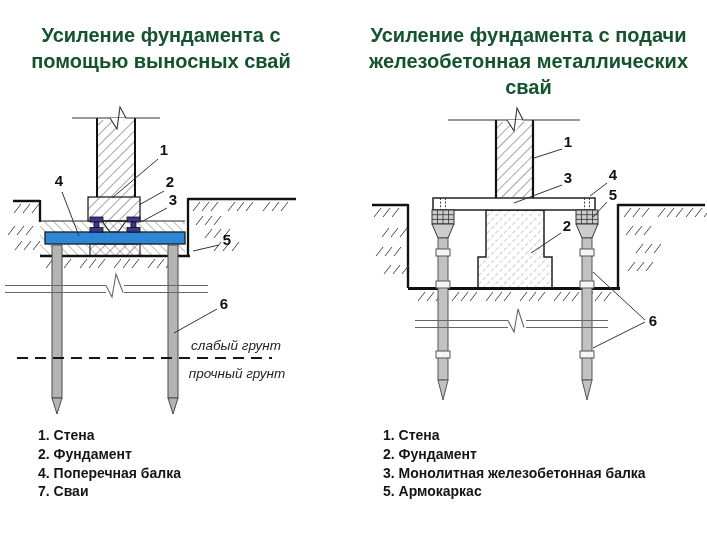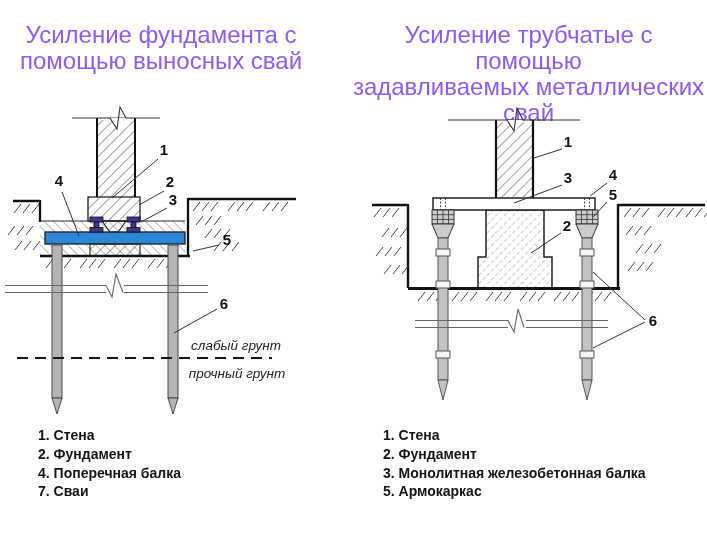--- a/index.html
+++ b/index.html
@@ -1,18 +1,18 @@
 <!DOCTYPE html>
 <html><head>
 <meta charset="utf-8">
 <style>
   html,body{margin:0;padding:0;}
   body{width:707px;height:550px;position:relative;background:#ffffff;overflow:hidden;
        font-family:"Liberation Sans",sans-serif;}
-  .title{position:absolute;color:#8b5cf6;font-weight:normal;font-size:24px;line-height:26px;
+  .title{position:absolute;color:#14532d;font-weight:bold;font-size:20px;line-height:26px;
          text-align:center;letter-spacing:0px;}
   #title-left{top:22px;left:2px;width:318px;}
   #title-right{top:22px;left:352px;width:353px;}
   .legend{position:absolute;top:426px;font-weight:bold;font-size:14px;line-height:18.8px;color:#151515;}
   #legend-left{left:38px;}
   #legend-right{left:383px;}
   .legend div{white-space:nowrap;}
   svg{position:absolute;}
   #svg-left{left:0;top:95px;}
   #svg-right{left:370px;top:95px;}
@@ -20,22 +20,22 @@
   svg text.soil{font-family:"Liberation Sans",sans-serif;font-style:italic;font-size:13.5px;fill:#222;}
 </style>
 </head>
 <body>
 
 <div class="title" id="title-left">
   <div>Усиление фундамента с</div>
   <div>помощью выносных свай</div>
 </div>
 <div class="title" id="title-right">
-  <div>Усиление трубчатые с помощью</div>
-  <div>задавливаемых металлических свай</div>
+  <div>Усиление фундамента с подачи</div>
+  <div>железобетонная металлических свай</div>
 </div>
 
 <svg id="svg-left" width="310" height="335" viewBox="0 0 310 335">
   <defs>
     <pattern id="hwL" patternUnits="userSpaceOnUse" width="7.5" height="7.5" patternTransform="rotate(45)">
       <line x1="0" y1="0" x2="0" y2="7.5" stroke="#4a4a4a" stroke-width="1"></line>
     </pattern>
     <pattern id="hrL" patternUnits="userSpaceOnUse" width="6.5" height="6.5" patternTransform="rotate(-45)">
       <line x1="0" y1="0" x2="0" y2="6.5" stroke="#6f6f6f" stroke-width="0.9"></line>
     </pattern>

